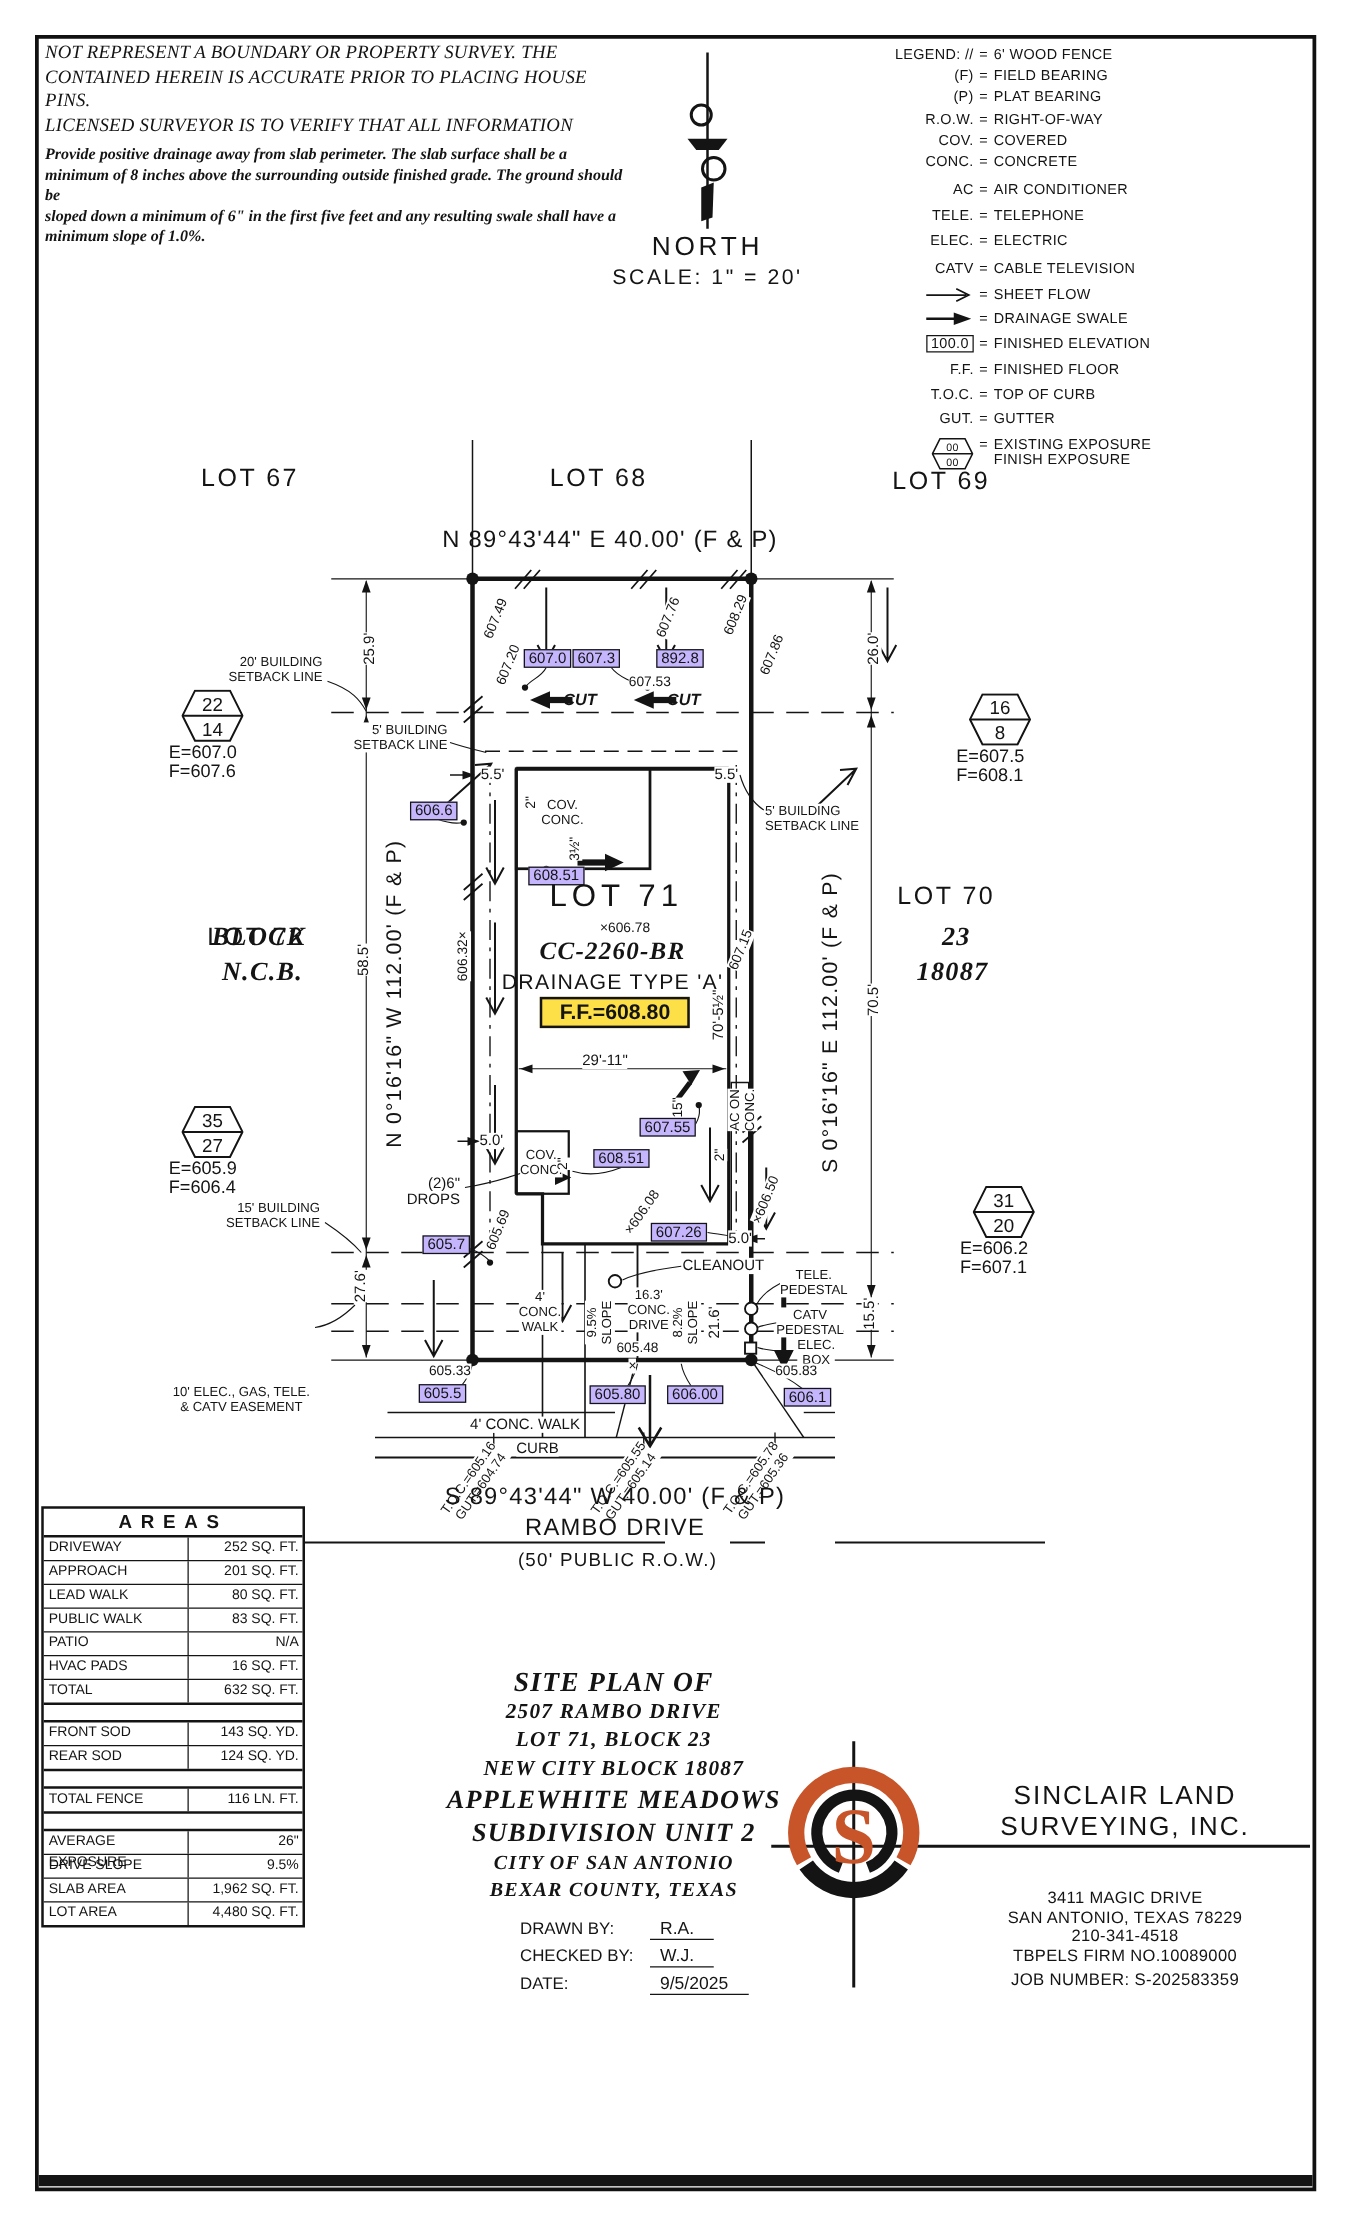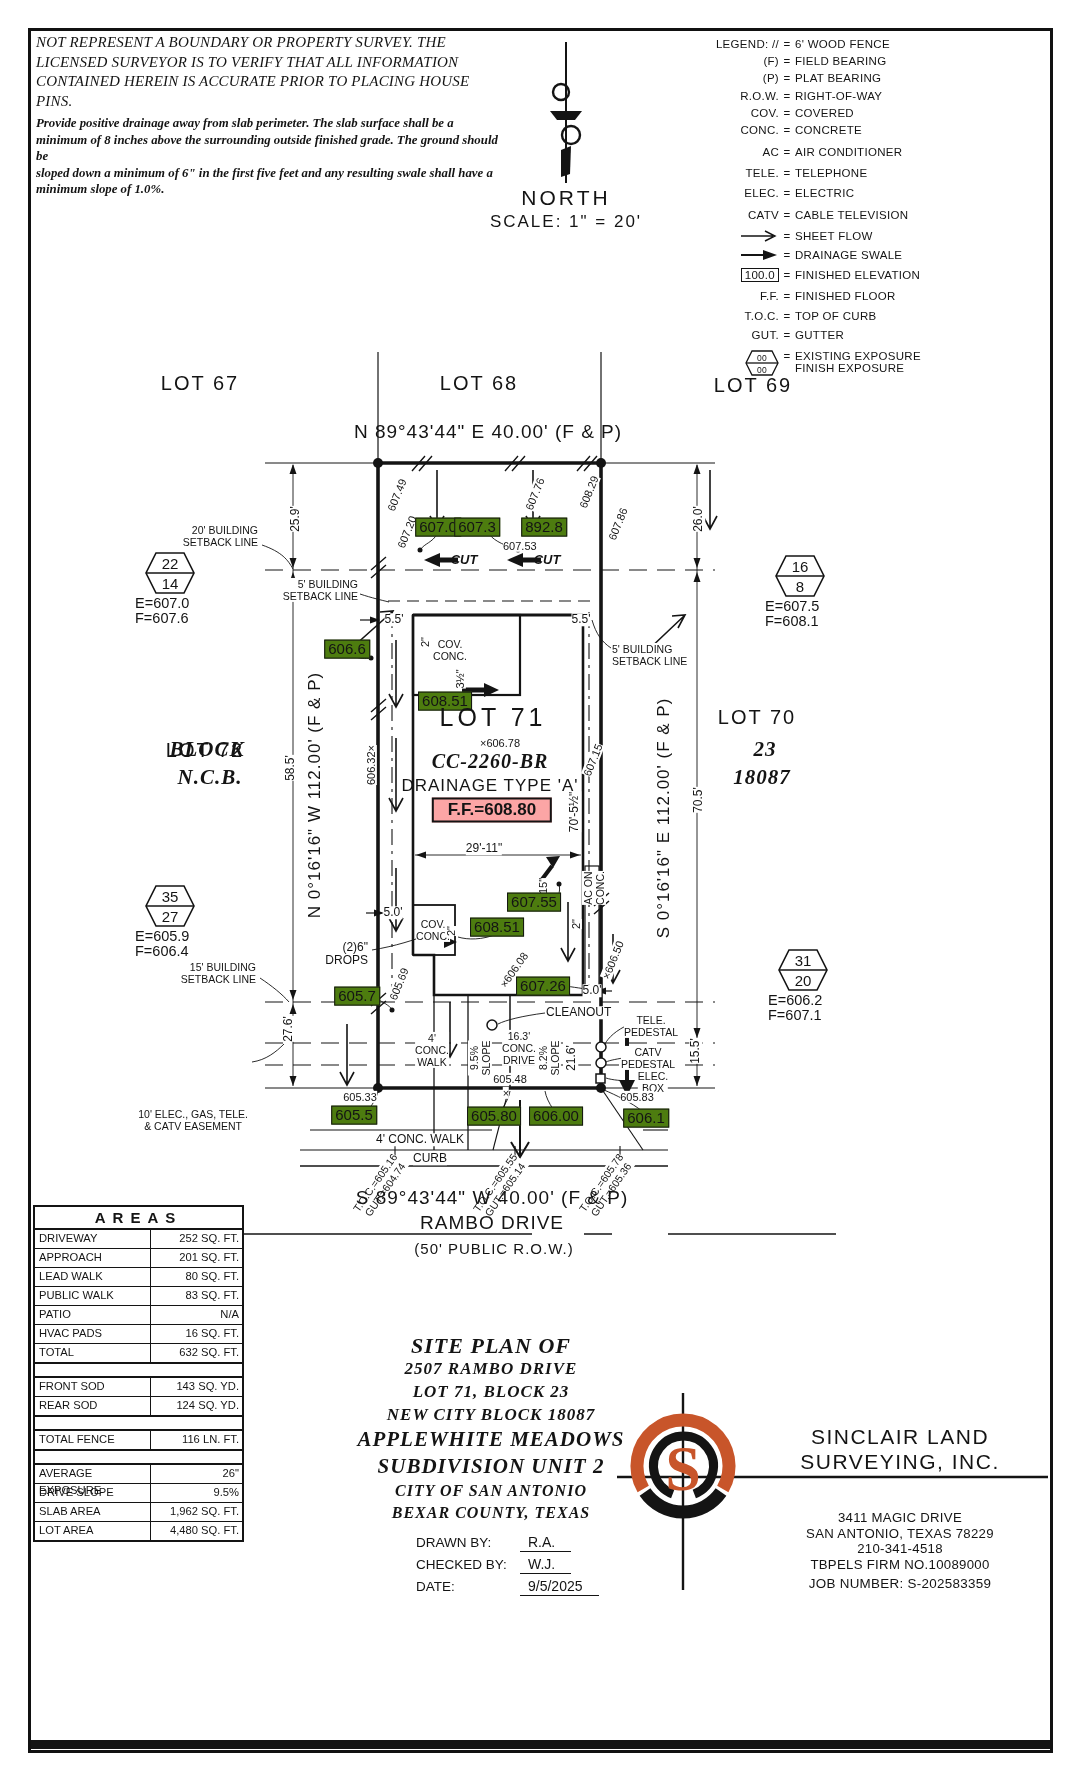--- a/index.html
+++ b/index.html
@@ -23,26 +23,26 @@
   .lg-box{border:1.2px solid #141414;padding:0 3px;}
   
   .lbl{position:absolute;white-space:pre;line-height:1.12;text-align:center;}
   .lot{font-size:20px;letter-spacing:2px;}
   .lot71{font-size:25px;letter-spacing:4px;}
   .bearing{font-size:19px;letter-spacing:1px;}
   .bearing-side{font-size:17px;letter-spacing:1px;background:#fff;padding:0 3px;}
   .dim{font-size:12px;background:#fff;}
   .small{font-size:11px;background:#fff;}
   .tiny{font-size:10.5px;line-height:1.15;background:#fff;}
-  .boxed{font-size:15px;border:1.3px solid #141414;padding:0 3px;background:#4d7c0f;}
+  .boxed{font-size:12px;border:1.3px solid #141414;padding:0 3px;background:#c4b5fd;}
   .cut{font-size:13px;font-style:italic;font-weight:bold;background:transparent;}
   .serif-italic{font-family:"Liberation Serif",serif;font-style:italic;font-weight:bold;font-size:20px;letter-spacing:1px;}
   .serif-italic2{font-family:"Liberation Serif",serif;font-style:italic;font-weight:bold;font-size:21px;letter-spacing:1px;}
   .drain{font-size:17px;letter-spacing:1px;}
-  .ff{font-size:17px;font-weight:bold;border:2.5px solid #141414;padding:1px 14px;background:#fca5a5;}
+  .ff{font-size:17px;font-weight:bold;border:2.5px solid #141414;padding:1px 14px;background:#fde047;}
   .row-label{font-size:15px;letter-spacing:1px;}
   
   .marker{position:absolute;transform:translate(-50%,-50%);}
   .marker .ef{position:absolute;left:-10px;top:44px;font-size:14.5px;white-space:pre;line-height:1.05;text-align:left;}
   
   #areas{position:absolute;left:33px;top:1205px;width:207px;border:2.4px solid #141414;background:#fff;}
   #areas .title{font-size:15px;font-weight:bold;letter-spacing:7px;text-align:center;height:21px;line-height:21px;border-bottom:2.4px solid #141414;}
   .ar-row{display:flex;height:18px;line-height:17px;border-bottom:1.1px solid #141414;font-size:11.2px;}
   .ar-row.grp-end{border-bottom:2.2px solid #141414;}
   .ar-row.spacer{height:12px;border-bottom:2.2px solid #141414;}
@@ -255,22 +255,22 @@
         <path d="M645,1492 A46,46 0 0 0 683,1512 A46,46 0 0 0 721,1492" stroke="#141414" stroke-width="13"></path>
         <path d="M672.7,1494 A30,30 0 1 1 694.3,1494" stroke="#141414" stroke-width="9"></path>
       </g>
       <rect x="31" y="1740" width="1019" height="9" fill="#141414" stroke="none"></rect>
     </g>
   </svg>
 
   <div class="disclaimer">
     <div class="disc-caps" id="disc-caps">
         <div>NOT REPRESENT A BOUNDARY OR PROPERTY SURVEY. THE</div>
+        <div>CONTAINED HEREIN IS ACCURATE PRIOR TO PLACING HOUSE PINS.</div>
         <div>LICENSED SURVEYOR IS TO VERIFY THAT ALL INFORMATION</div>
-        <div>CONTAINED HEREIN IS ACCURATE PRIOR TO PLACING HOUSE PINS.</div>
       </div>
     <div class="disc-note" id="disc-note">
         <div>Provide positive drainage away from slab perimeter. The slab surface shall be a</div>
         <div>minimum of 8 inches above the surrounding outside finished grade. The ground should be</div>
         <div>sloped down a minimum of 6" in the first five feet and any resulting swale shall have a</div>
         <div>minimum slope of 1.0%.</div>
       </div>
   </div>
 
   <div class="north-label">NORTH</div>

